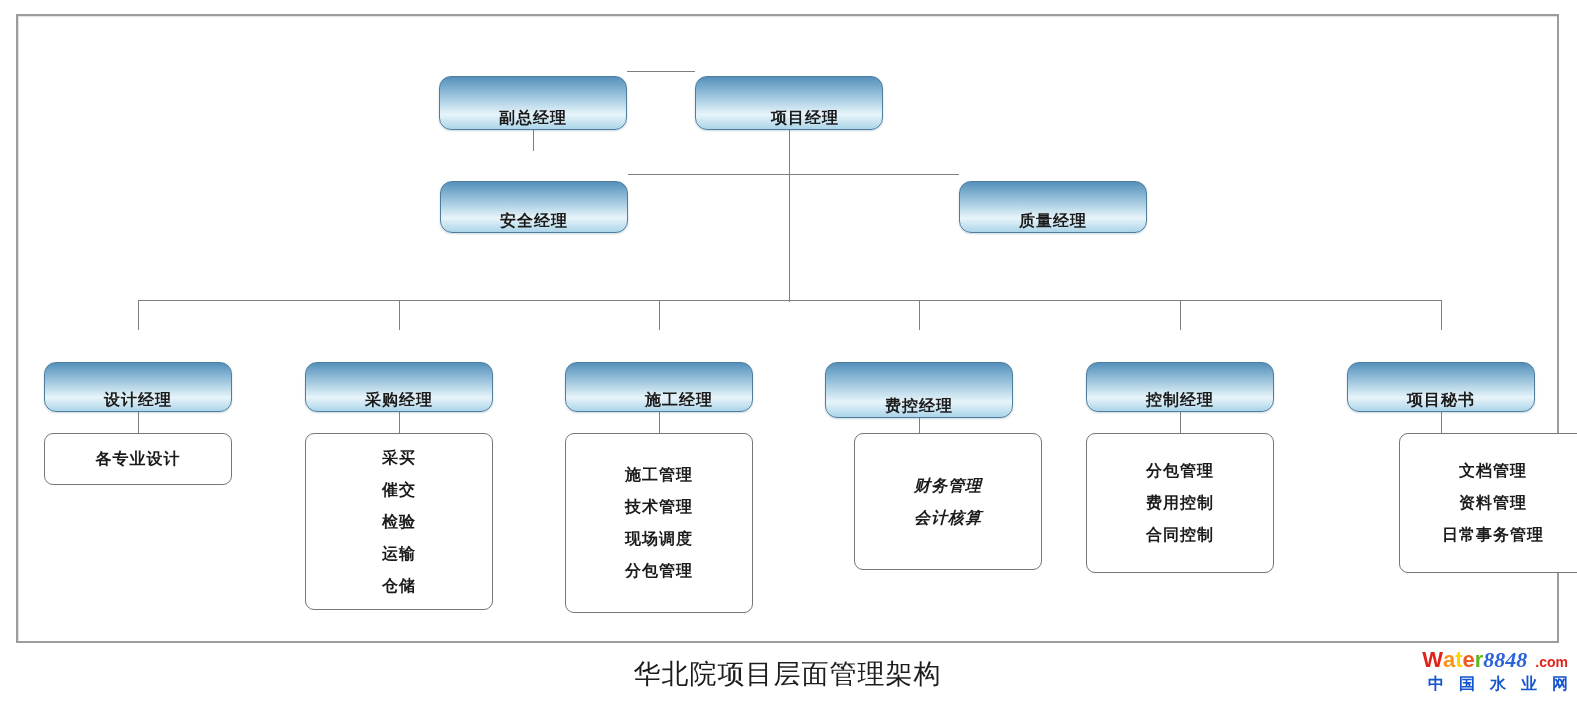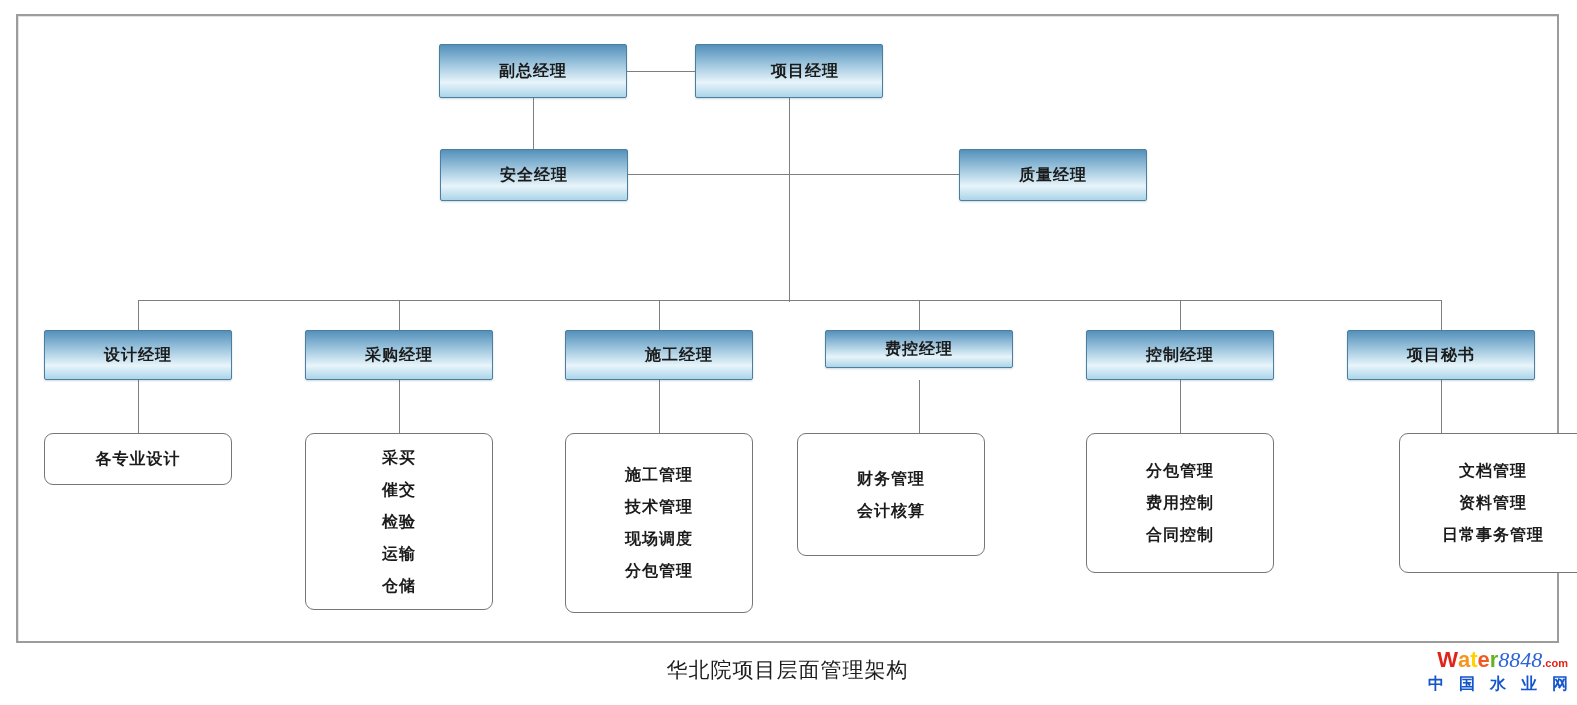--- a/index.html
+++ b/index.html
@@ -8,61 +8,62 @@
   .canvas {
     position:relative; width:1577px; height:705px; background:#ffffff; overflow:hidden;
   }
   .frame {
     position:absolute; left:16px; top:14px; width:1543px; height:629px;
     border:2px solid #9c9c9c; background:#ffffff;
     box-shadow: inset 1px 1px 0 #e3e3e3;
   }
   
   .bluebox {
-    position:absolute; width:188px; border-radius:2px;
+    position:absolute; width:188px; border-radius:12px;
     border:1px solid #4f7d9e;
     background:linear-gradient(180deg,#5590ba 0%,#7fb0d0 22%,#c9e2ef 58%,#e8f4fa 72%,#abd5e9 100%);
-    display:flex; align-items:center; justify-content:center;
+    display:flex; align-items:flex-end; justify-content:center;
     box-shadow:0 1px 2px rgba(60,100,130,.25);
+    margin-top:32px;
   }
   .bluebox span {
     font-size:16px; font-weight:600; color:#1b1b1b; letter-spacing:1px;
   }
   
   .subbox {
     position:absolute; width:188px; border-radius:9px;
     border:1px solid #767676; background:#ffffff;
     display:flex; flex-direction:column; align-items:center; justify-content:center;
   }
   .subline {
     font-size:16px; font-weight:600; color:#1b1b1b; line-height:32px;
     letter-spacing:1px; white-space:nowrap;
   }
   
   .ln { position:absolute; background:#7f7f7f; }
   .ln.h { height:1px; }
   .ln.v { width:1px; }
   .caption {
     position:absolute; left:16px; top:656px; width:1543px; text-align:center;
-    font-size:21px; color:#1d1d1d; letter-spacing:1px; font-weight:500;
+    font-size:27px; color:#1d1d1d; letter-spacing:1px; font-weight:500;
   }
   
   .logo { position:absolute; top:649px; right:9px; text-align:right; line-height:1; }
   .logo-line1 { font-size:22px; font-weight:700; white-space:nowrap; }
   .lw { display:inline-block; }
   .c-w1 { color:#e2231a; }
   .c-w2 { color:#f7941d; }
   .c-w3 { color:#ffd200; }
   .c-w4 { color:#f05a22; }
   .c-w5 { color:#61b520; }
   .l8848 {
     font-family:"Liberation Serif","DejaVu Serif",serif;
-    font-style:italic; font-weight:400; color:#2b63d9; font-size:22px;
+    font-style:italic; font-weight:700; color:#2b63d9; font-size:22px;
   }
-  .lcom { font-size:11px; font-weight:700; color:#e2231a; }
+  .lcom { font-size:14px; font-weight:700; color:#e2231a;margin-left:8px; }
   .logo-line2 {
     margin-top:5px; font-size:16px; font-weight:700; color:#1454cc;
     letter-spacing:15px; margin-right:-15px; white-space:nowrap;
   }
 </style>
 </head>
 <body>
 
 <div class="canvas">
   <div class="frame">
@@ -102,21 +103,21 @@
 
     <div class="bluebox" style="left:26px;top:314px;height:50px;">
       <span>设计经理</span>
     </div>
     <div class="bluebox" style="left:287px;top:314px;height:50px;">
       <span>采购经理</span>
     </div>
     <div class="bluebox" style="left:547px;top:314px;height:50px;padding-left:40px;">
       <span>施工经理</span>
     </div>
-    <div class="bluebox" style="left:807px;top:314px;height:38px;">
+    <div class="bluebox" style="left:807px;top:314px;height:56px;">
       <span>费控经理</span>
     </div>
     <div class="bluebox" style="left:1068px;top:314px;height:50px;">
       <span>控制经理</span>
     </div>
     <div class="bluebox" style="left:1329px;top:314px;height:50px;">
       <span>项目秘书</span>
     </div>
 
     <div class="subbox" style="left:26px;top:417px;height:52px;">
@@ -128,21 +129,21 @@
       <div class="subline">现场调度</div>
       <div class="subline">分包管理</div>
     </div>
     <div class="subbox" style="left:287px;top:417px;height:177px;">
       <div class="subline">采买</div>
       <div class="subline">催交</div>
       <div class="subline">检验</div>
       <div class="subline">运输</div>
       <div class="subline">仓储</div>
     </div>
-    <div class="subbox" style="left:779px;top:417px;height:123px;">
+    <div class="subbox" style="left:836px;top:417px;height:137px;font-style:italic;">
       <div class="subline">财务管理</div>
       <div class="subline">会计核算</div>
     </div>
     <div class="subbox" style="left:1068px;top:417px;height:140px;">
       <div class="subline">分包管理</div>
       <div class="subline">费用控制</div>
       <div class="subline">合同控制</div>
     </div>
     <div class="subbox" style="left:1381px;top:417px;height:140px;">
       <div class="subline">文档管理</div>

